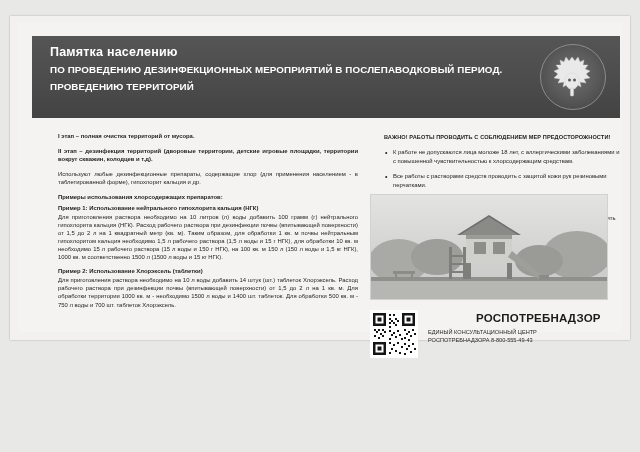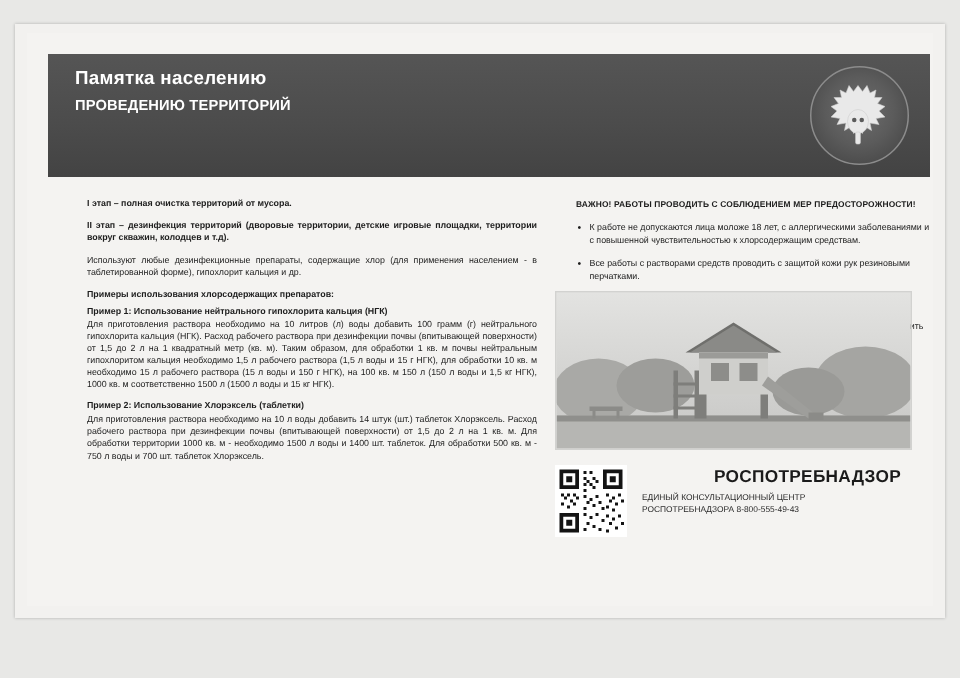--- a/index.html
+++ b/index.html
@@ -18,21 +18,21 @@
     width: 640px;
     height: 452px;
     background: #e8e8e6;
   }
   
   .sheet {
     position: absolute;
     left: 10px;
     top: 16px;
     width: 620px;
-    height: 396px;
+    height: 324px;
     background: #f2f1ef;
     box-shadow: 0 0 2px rgba(0,0,0,0.25);
   }
   .sheet-inner {
     position: absolute;
     left: 8px;
     top: 6px;
     right: 8px;
     bottom: 8px;
     background: #f4f3f1;
@@ -219,20 +219,21 @@
 </head>
 <body>
 
 <div class="page">
   <div class="sheet">
     <div class="sheet-inner">
 
       <div class="header-band">
         <div class="header-text">
           <div class="h-line1">Памятка населению</div>
+          <div class="h-line2">ПО ПРОВЕДЕНИЮ ДЕЗИНФЕКЦИОННЫХ МЕРОПРИЯТИЙ В ПОСЛЕПАВОДКОВЫЙ ПЕРИОД.</div>
           <div class="h-line3">ПРОВЕДЕНИЮ ТЕРРИТОРИЙ</div>
         </div>
         <div class="emblem">
           <div class="disc"></div>
           <svg width="64" height="64" viewBox="0 0 64 64" aria-hidden="true">
             <g fill="#e9e9e9" stroke="#cfcfcf" stroke-width="0.4">
               <path d="M32 13 l3 4 3-4 2 5 4-2-1 5 5 0-3 4 5 2-4 3 4 4-6 1 2 4-6-1 1 5-5-3-1 5-3-4-3 4-1-5-5 3 1-5-6 1 2-4-6-1 4-4-4-3 5-2-3-4 5 0-1-5 4 2 2-5 3 4z"></path>
               <ellipse cx="32" cy="37" rx="7" ry="8"></ellipse>
               <rect x="30.4" y="44" width="3.2" height="8" rx="1"></rect>
             </g>

